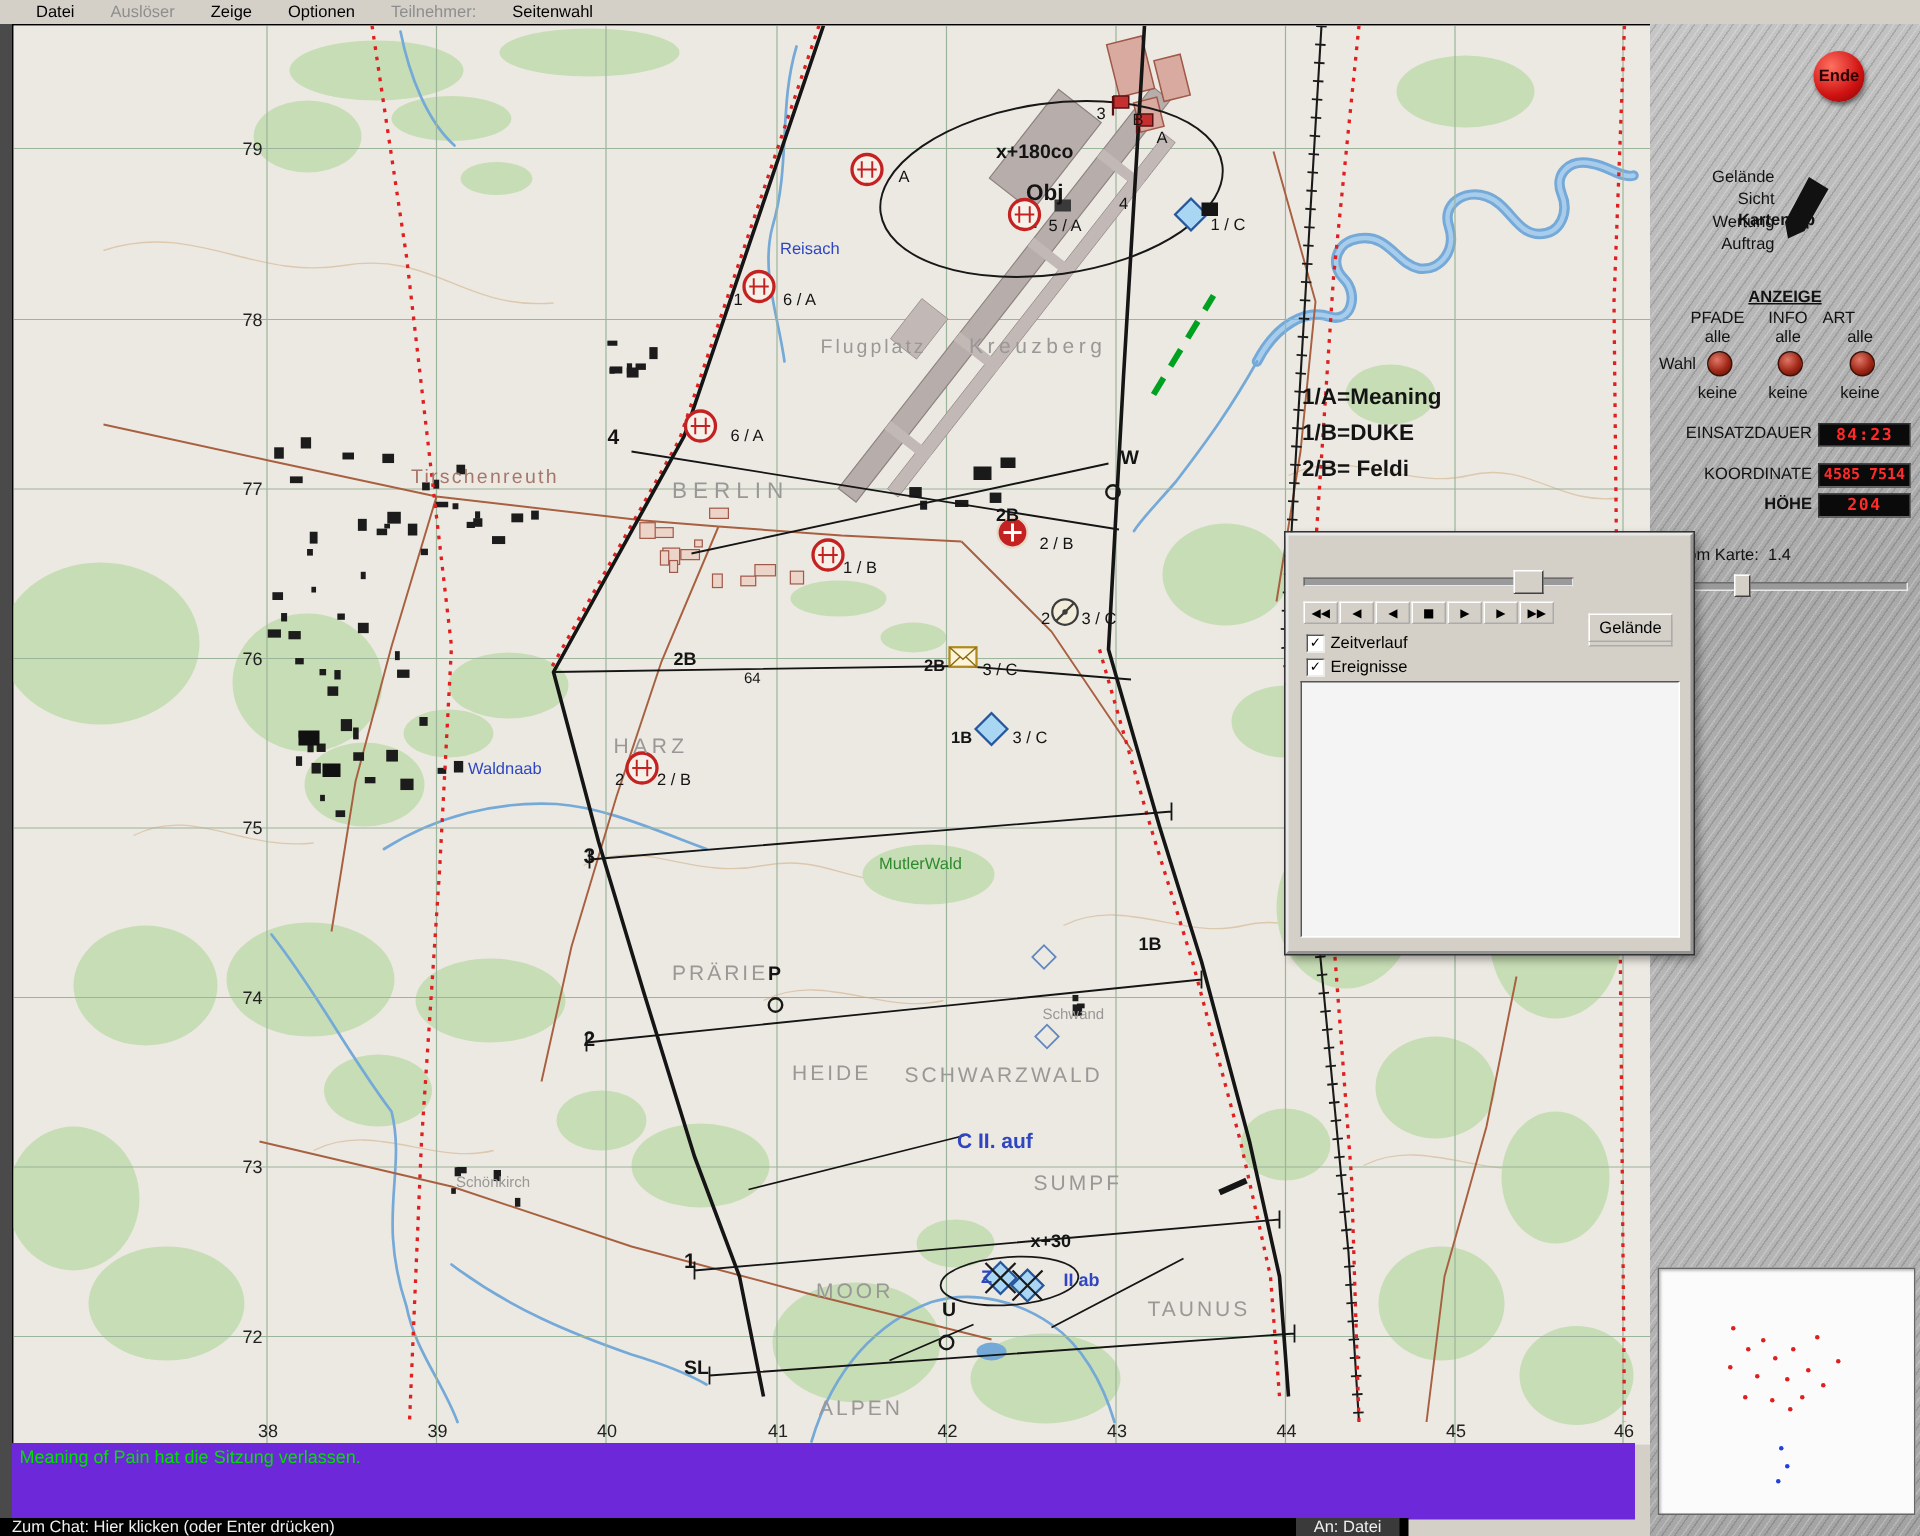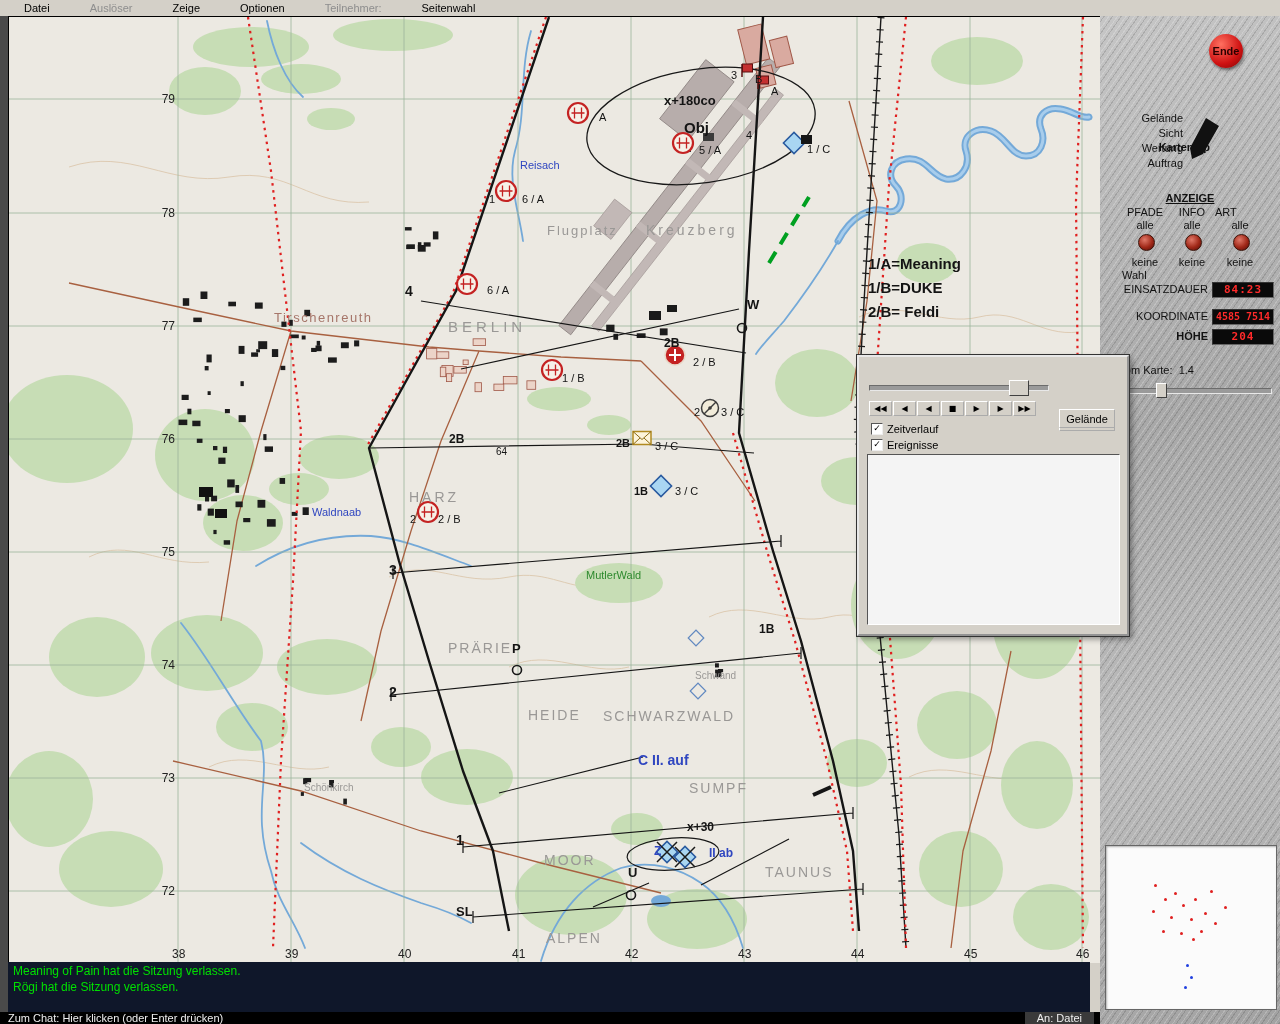--- a/index.html
+++ b/index.html
@@ -1,19 +1,19 @@
 <!DOCTYPE html>
 <html><head>
 <meta charset="utf-8">
 <style>
   html,body{margin:0;padding:0;width:1280px;height:1024px;overflow:hidden;
     font-family:"Liberation Sans",sans-serif;background:#d4d0c8;}
   
   #menubar{position:absolute;left:0;top:0;width:1280px;height:16px;background:#d4d0c8;
-    border-bottom:1px solid #9a9a9a;display:flex;align-items:center;font-size:11px;color:#000;gap:16px;}
+    border-bottom:1px solid #9a9a9a;display:flex;align-items:center;font-size:11px;color:#000;}
   #menubar .mi{margin-left:24px;white-space:nowrap;cursor:default;}
   #menubar .mi.dis{color:#8e8e8e;}
   
   #left-strip{position:absolute;left:0;top:16px;width:8px;height:996px;background:#4a4a4a;}
   #mapwrap{position:absolute;left:8px;top:16px;width:1092px;height:946px;background:#ece9e2;
     border-top:1px solid #000;border-left:1px solid #000;overflow:hidden;}
   svg text{font-family:"Liberation Sans",sans-serif;}
   .fgray{fill:#9a9896;} .fblue{fill:#2f46c0;} .fgreen{fill:#2e8a2e;} .fred{fill:#a6766a;}
   .fblk{fill:#141414;} .fgrid{fill:#222;font-size:12px;}
   .tx10{font-size:10px;} .tx11{font-size:11px;} .tx12{font-size:12px;} .tx13{font-size:13px;}
@@ -45,24 +45,24 @@
   .vcr{position:absolute;top:44px;width:23px;height:15px;background:#d4d0c8;border:1px outset #fff;
     font-size:8px;line-height:12px;text-align:center;padding:0;cursor:pointer;font-family:"DejaVu Sans",sans-serif;}
   .pbtn{position:absolute;left:200px;width:56px;height:19px;background:#d4d0c8;border:1px outset #fff;
     font-size:11px;cursor:pointer;font-family:"Liberation Sans",sans-serif;}
   .cb{position:absolute;display:flex;align-items:center;cursor:pointer;}
   .cb .box{width:10px;height:10px;background:#fff;border:1px solid #555;border-bottom-color:#eee;
     border-right-color:#eee;font-size:9px;line-height:9px;text-align:center;color:#000;margin-right:4px;}
   #listbox{position:absolute;left:8px;top:97px;width:251px;height:169px;background:#f4f4f4;
     border:1px solid #555;border-bottom-color:#fff;border-right-color:#fff;}
   
-  #chatbox{position:absolute;left:8px;top:962px;width:1082px;height:50px;background:#0f172a;
+  #chatbox{position:absolute;left:8px;top:962px;width:1082px;height:50px;background:#6d28d9;
     color:#00e000;font-size:12px;line-height:16px;padding-top:1px;}
   #chatbox div{padding-left:5px;white-space:nowrap;}
-  #bottombar{position:absolute;left:0;top:1012px;width:1100px;height:12px;background:#000;color:#efefef;
+  #bottombar{position:absolute;left:0;top:1012px;width:939px;height:12px;background:#000;color:#efefef;
     font-size:11px;line-height:12px;display:flex;}
   #bottombar .prompt{padding-left:8px;flex:1;}
   #bottombar .recip{background:#3a3a3a;padding:0 12px;margin-right:6px;}
   
   #minimap{position:absolute;left:1105px;top:845px;width:170px;height:163px;background:#fbfbfb;
     border:1px solid #666;box-shadow:inset 1px 1px 2px rgba(0,0,0,.3);z-index:10;}
   .mdot{position:absolute;width:3px;height:3px;border-radius:50%;}
   .mdot.r{background:#e02020;} .mdot.b{background:#2040e0;}
 </style>
 </head>
@@ -486,21 +486,21 @@
     <path d="M4,34 L20,4 L33,12 L17,40 Z M4,34 L17,40 L6,45 Z" fill="#111"></path>
   </svg>
 
   <div class="abs" style="left:50px;top:176px;width:80px;text-align:center;font-weight:bold;text-decoration:underline;">ANZEIGE</div>
   <div class="abs" style="left:20px;top:190px;width:50px;text-align:center;">PFADE</div>
   <div class="abs" style="left:67px;top:190px;width:50px;text-align:center;">INFO</div>
   <div class="abs" style="left:115px;top:190px;width:50px;text-align:left;">ART</div>
   <div class="abs" style="left:20px;top:203px;width:50px;text-align:center;">alle</div>
   <div class="abs" style="left:67px;top:203px;width:50px;text-align:center;">alle</div>
   <div class="abs" style="left:115px;top:203px;width:50px;text-align:center;">alle</div>
-  <div class="abs" style="left:22px;top:221px;margin-top:32px;">Wahl</div>
+  <div class="abs" style="left:6px;top:221px;">Wahl</div>
   <div class="knob" style="left:38px;top:218px;"></div>
   <div class="knob" style="left:85px;top:218px;"></div>
   <div class="knob" style="left:133px;top:218px;"></div>
   <div class="abs" style="left:20px;top:240px;width:50px;text-align:center;">keine</div>
   <div class="abs" style="left:67px;top:240px;width:50px;text-align:center;">keine</div>
   <div class="abs" style="left:115px;top:240px;width:50px;text-align:center;">keine</div>
 
   <div class="lbl-r" style="right:72px;top:267px;width:100px;">EINSATZDAUER</div>
   <div class="led" style="left:112px;top:266px;width:60px;">84:23</div>
   <div class="lbl-r" style="right:72px;top:294px;width:100px;">KOORDINATE</div>
@@ -533,21 +533,20 @@
   </div>
   <div class="cb" style="left:12px;top:82px;">
     <span class="box">✓</span>
     <span>Ereignisse</span>
   </div>
   <div id="listbox"></div>
 </div>
 
 <div id="chatbox">
   <div>Meaning of Pain hat die Sitzung verlassen.</div>
-  <div>Rögi hat die Sitzung verlassen.</div>
 </div>
 <div id="bottombar">
   <span class="prompt">Zum Chat: Hier klicken (oder Enter drücken)</span>
   <span class="recip">An: Datei</span>
 </div>
 
 <div id="minimap">
     <div class="mdot r" style="left: 48px; top: 38px;"></div>
     <div class="mdot r" style="left: 58px; top: 52px;"></div>
     <div class="mdot r" style="left: 46px; top: 64px;"></div>

